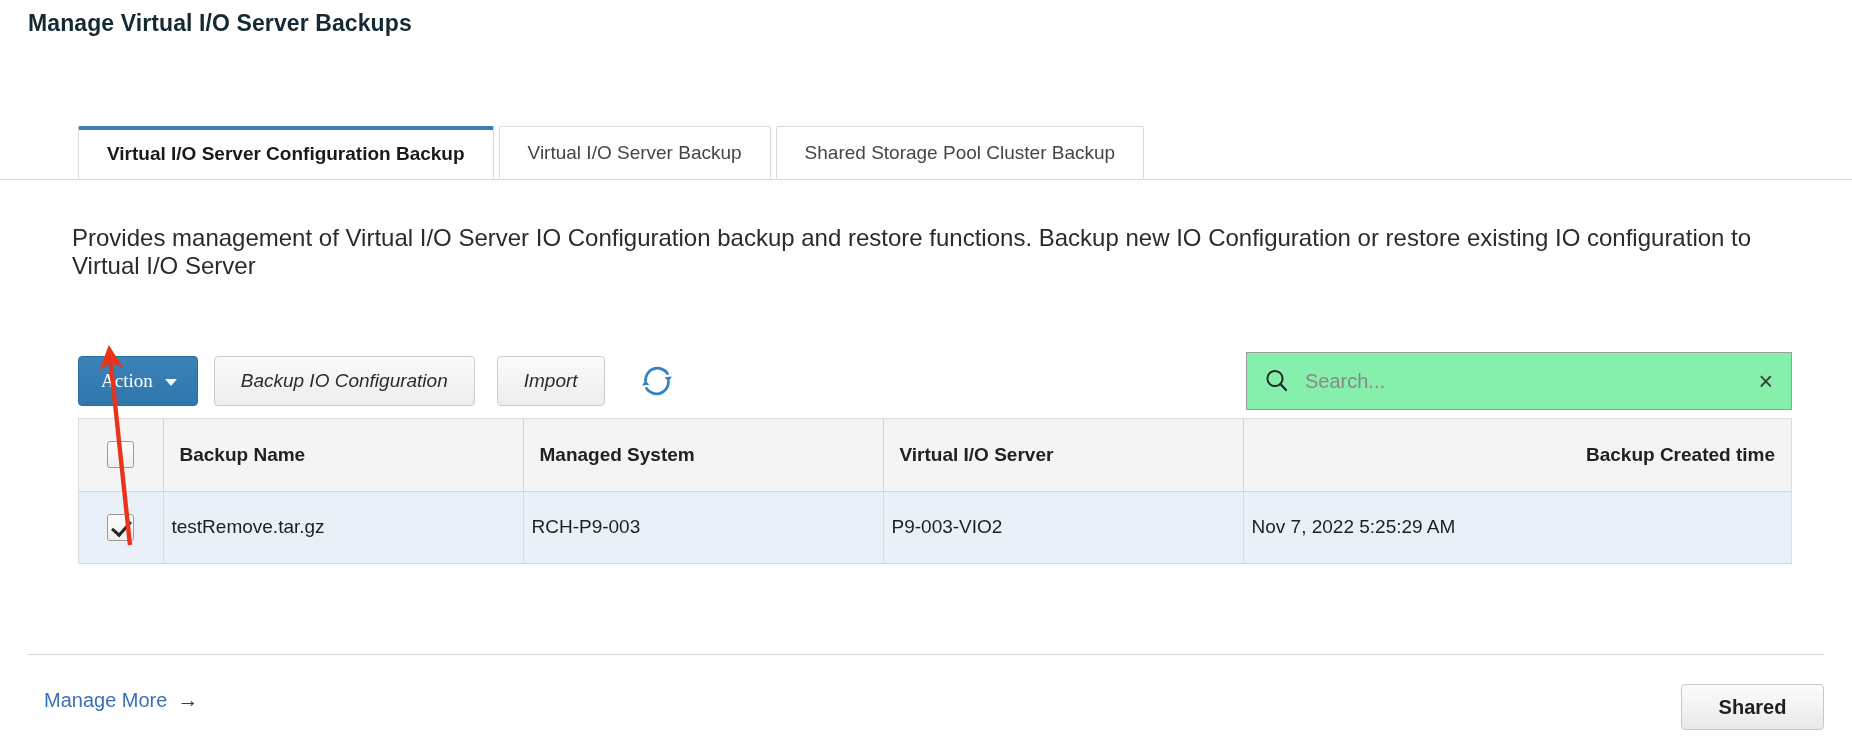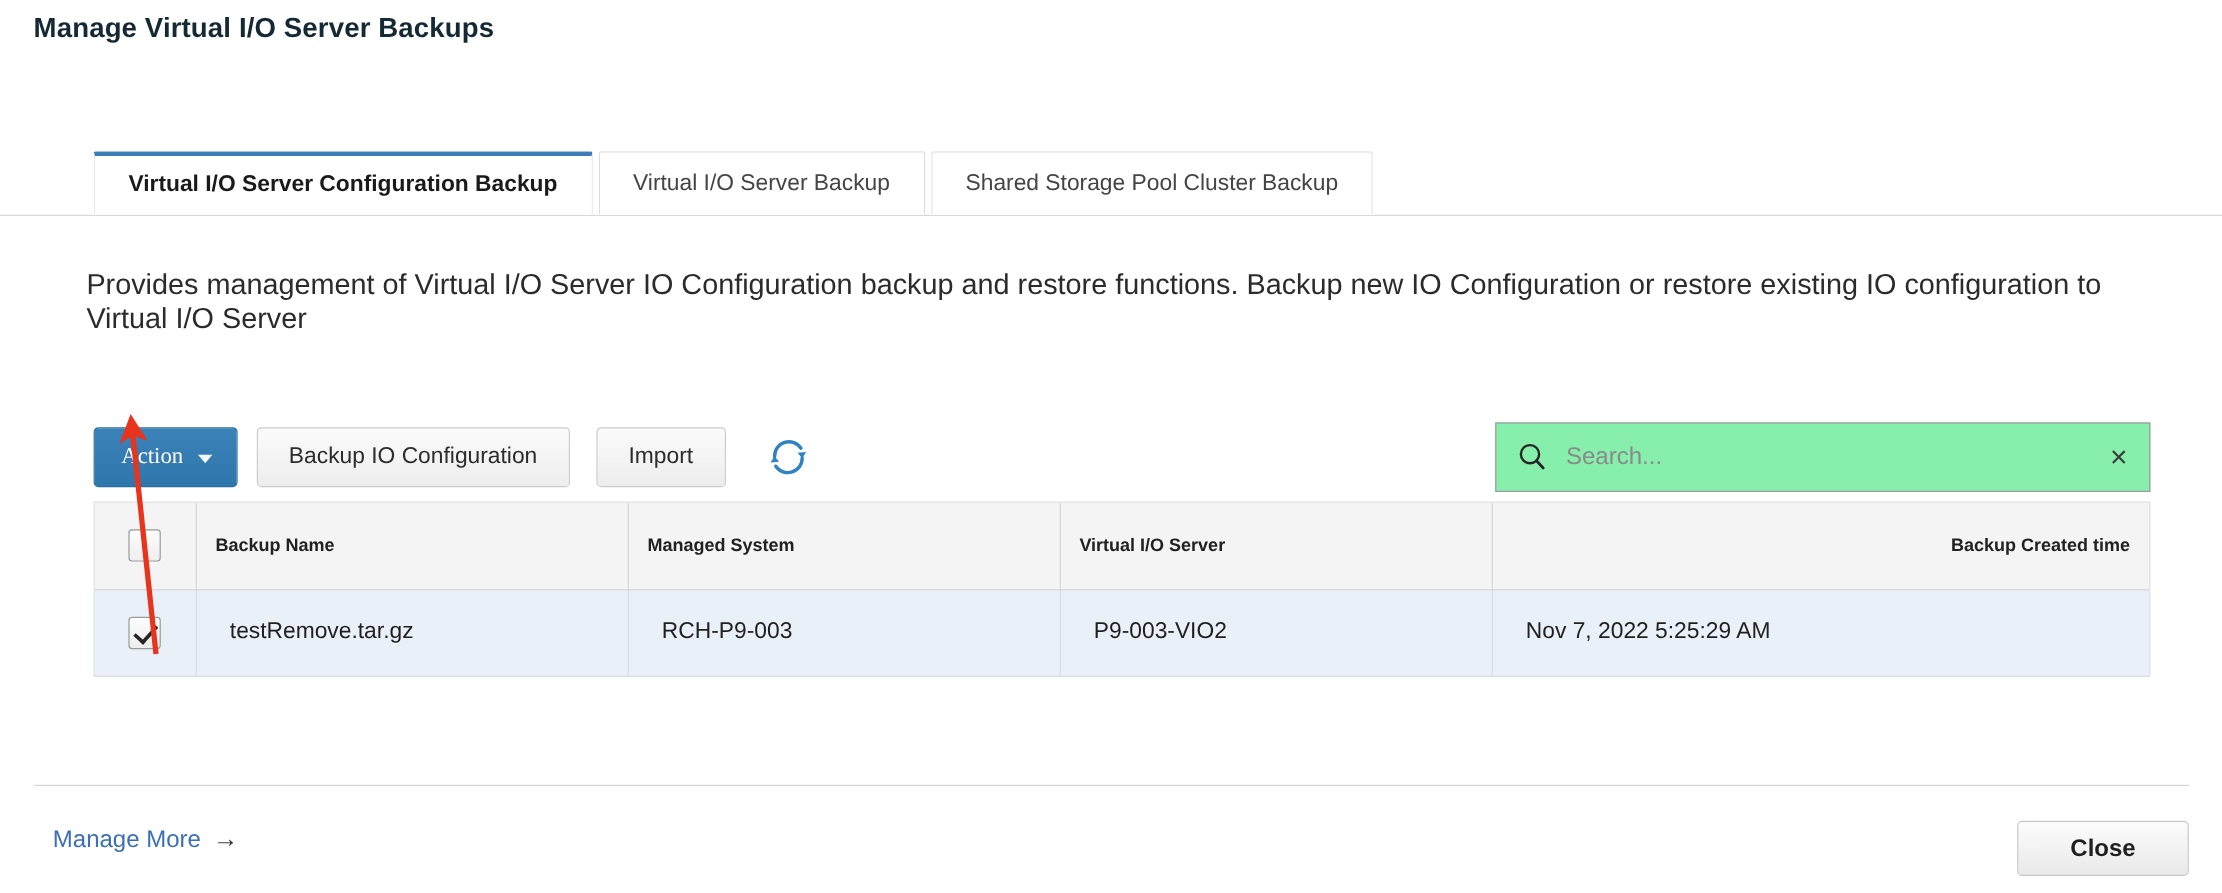--- a/index.html
+++ b/index.html
@@ -118,20 +118,21 @@
     border-top: 7px solid #ffffff;
     opacity: 0.95;
     margin-top: 3px;
   }
   .btn-secondary {
     background: linear-gradient(to bottom, #fbfbfb 0%, #ededed 100%);
     border: 1px solid #cccccc;
     color: #2c2c2c;
     padding: 16px 26px;
     margin-right: 22px;
+    font-style: italic;
   }
   .refresh-btn {
     width: 52px; height: 50px;
     display: flex; align-items: center; justify-content: center;
     cursor: pointer;
     margin-left: 4px;
   }
 
   
   .search-box {
@@ -177,37 +178,37 @@
   table.grid {
     width: 100%;
     border-collapse: collapse;
     table-layout: fixed;
   }
   table.grid th {
     background: #f4f4f4;
     border-bottom: 1px solid #d5d5d5;
     border-right: 1px solid #d5d5d5;
     text-align: left;
-    font-size: 15px;
+    font-size: 19px;
     font-weight: bold;
     color: #212121;
     height: 72px;
     padding: 0 16px;
     vertical-align: middle;
     margin-left: 34px;
   }
   table.grid th:last-child { border-right: none; text-align: right; }
   table.grid td {
     background: #e9f0f8;
     border-bottom: 1px solid #cfd8e3;
     border-right: 1px solid #d5dce5;
     font-size: 19px;
     color: #1f1f1f;
     height: 72px;
-    padding: 0 28px;
+    padding: 0 8px;
     vertical-align: middle;
   }
   table.grid td:last-child { border-right: none; }
   .col-check { width: 84px; }
   .col-name  { width: 360px; }
   .col-sys   { width: 360px; }
   .col-vios  { width: 360px; }
 
   .th-check, .td-check {
     text-align: center !important;
@@ -375,21 +376,21 @@
   </div>
 
   <div class="footer-rule"></div>
 
   <div class="learn-more">
     <span>Manage More</span>
     <span class="arrow">→</span>
   </div>
 
   <div class="close-btn">
-    <span>Close</span>
+    <span>Shared</span>
   </div>
 
   <svg class="annotation">
     <defs>
       <marker id="redhead" markerWidth="6" markerHeight="6" refX="3.1" refY="3" orient="auto" markerUnits="strokeWidth">
         <path d="M0.2,0.3 L5.6,3 L0.2,5.7 L1.5,3 Z" fill="#e8341c"></path>
       </marker>
     </defs>
     <line x1="130" y1="545" x2="110" y2="356" stroke="#e8341c" stroke-width="4.4" marker-end="url(#redhead)"></line>
   </svg>

